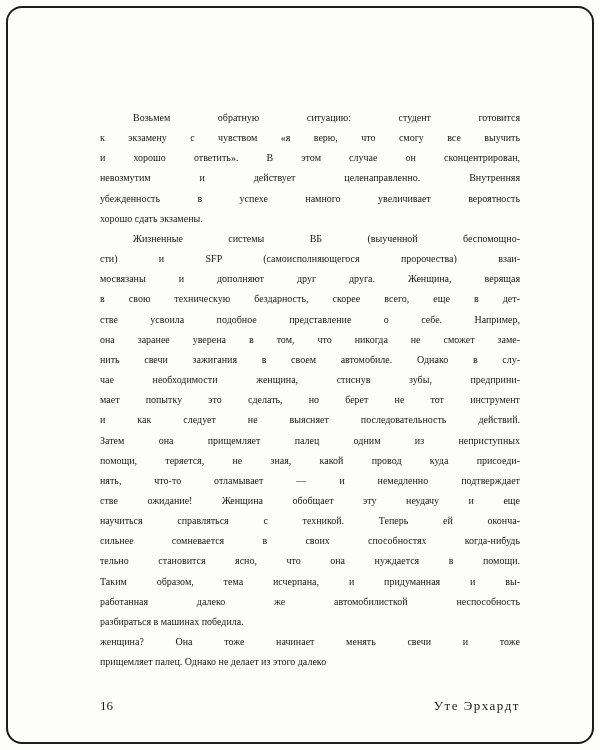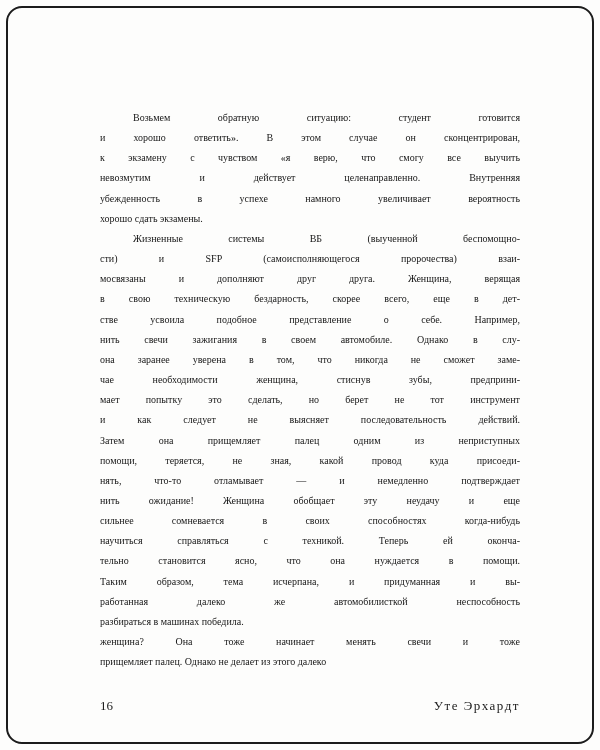--- a/index.html
+++ b/index.html
@@ -62,41 +62,41 @@
   }
 </style>
 </head>
 <body>
 
 <div>
   <div class="page-frame"></div>
 
   <div class="text-block">
       <div class="line first">Возьмем обратную ситуацию: студент готовится</div>
+      <div class="line">к экзамену с чувством «я верю, что смогу все выучить</div>
       <div class="line">и хорошо ответить». В этом случае он сконцентрирован,</div>
-      <div class="line">к экзамену с чувством «я верю, что смогу все выучить</div>
       <div class="line">невозмутим и действует целенаправленно. Внутренняя</div>
       <div class="line">убежденность в успехе намного увеличивает вероятность</div>
       <div class="line last">хорошо сдать экзамены.</div>
       <div class="line first">Жизненные системы ВБ (выученной беспомощно-</div>
       <div class="line">сти) и SFP (самоисполняющегося пророчества) взаи-</div>
       <div class="line">мосвязаны и дополняют друг друга. Женщина, верящая</div>
       <div class="line">в свою техническую бездарность, скорее всего, еще в дет-</div>
       <div class="line">стве усвоила подобное представление о себе. Например,</div>
+      <div class="line">она заранее уверена в том, что никогда не сможет заме-</div>
       <div class="line">нить свечи зажигания в своем автомобиле. Однако в слу-</div>
-      <div class="line">она заранее уверена в том, что никогда не сможет заме-</div>
       <div class="line">чае необходимости женщина, стиснув зубы, предприни-</div>
       <div class="line">мает попытку это сделать, но берет не тот инструмент</div>
       <div class="line">и как следует не выясняет последовательность действий.</div>
       <div class="line">Затем она прищемляет палец одним из неприступных</div>
       <div class="line">помощи, теряется, не зная, какой провод куда присоеди-</div>
       <div class="line">нять, что-то отламывает — и немедленно подтверждает</div>
-      <div class="line">нить ожидание! Женщина обобщает эту неудачу и еще</div>
+      <div class="line">стве ожидание! Женщина обобщает эту неудачу и еще</div>
+      <div class="line">научиться справляться с техникой. Теперь ей оконча-</div>
       <div class="line">сильнее сомневается в своих способностях когда-нибудь</div>
-      <div class="line">научиться справляться с техникой. Теперь ей оконча-</div>
       <div class="line">тельно становится ясно, что она нуждается в помощи.</div>
       <div class="line">Таким образом, тема исчерпана, и придуманная и вы-</div>
       <div class="line">работанная далеко же автомобилисткой неспособность</div>
       <div class="line last">разбираться в машинах победила.</div>
       <div class="line">женщина? Она тоже начинает менять свечи и тоже</div>
       <div class="line last">прищемляет палец. Однако не делает из этого далеко</div>
     </div>
 
   <div class="page-footer">
     <span class="pagenum">16</span>

